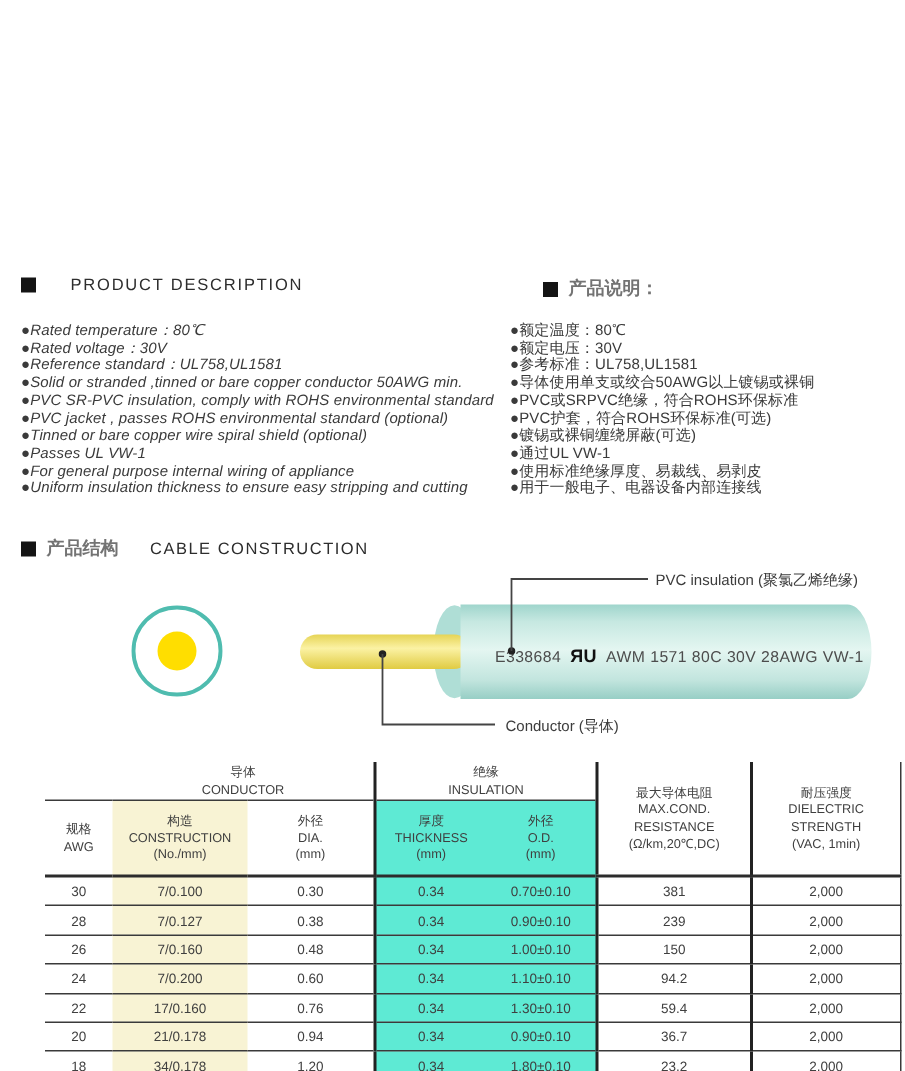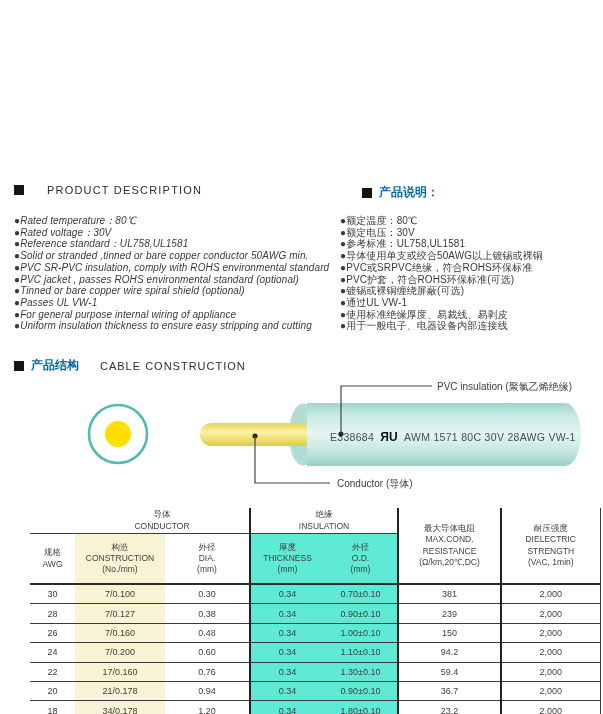--- a/index.html
+++ b/index.html
@@ -5,21 +5,21 @@
   html,body{margin:0;padding:0;}
   body{
     width:603px;height:714px;position:relative;overflow:hidden;
     background:#ffffff;color:#3c3c3c;
     font-family:"Liberation Sans", sans-serif;
   }
   
   .section-title{position:absolute;display:flex;align-items:center;gap:7px;white-space:nowrap;}
   .sq{width:10px;height:10px;background:#141414;flex:0 0 auto;}
   .title-en{font-size:11px;letter-spacing:1.2px;color:#2d2d2d;padding-left:16px;}
-  .title-zh{font-size:12px;font-weight:bold;color:#0369a1;}
+  .title-zh{font-size:12px;font-weight:bold;color:#737373;}
   .title-sub-en{font-size:11px;letter-spacing:1px;color:#2d2d2d;margin-left:14px;}
   
   ul.bullets{position:absolute;list-style:none;margin:0;padding:0;
     font-size:10px;line-height:11.7px;letter-spacing:0.1px;color:#3a3a3a;}
   ul.bullets li{white-space:nowrap;}
   #list-en{left:14px;top:215px;width:352px;font-style:italic;}
   #list-zh{left:340px;top:215px;width:241px;}
   #desc-en-title{left:14px;top:184px;}
   #desc-zh-title{left:362px;top:184px;}
   #construction-title{left:14px;top:357px;}

